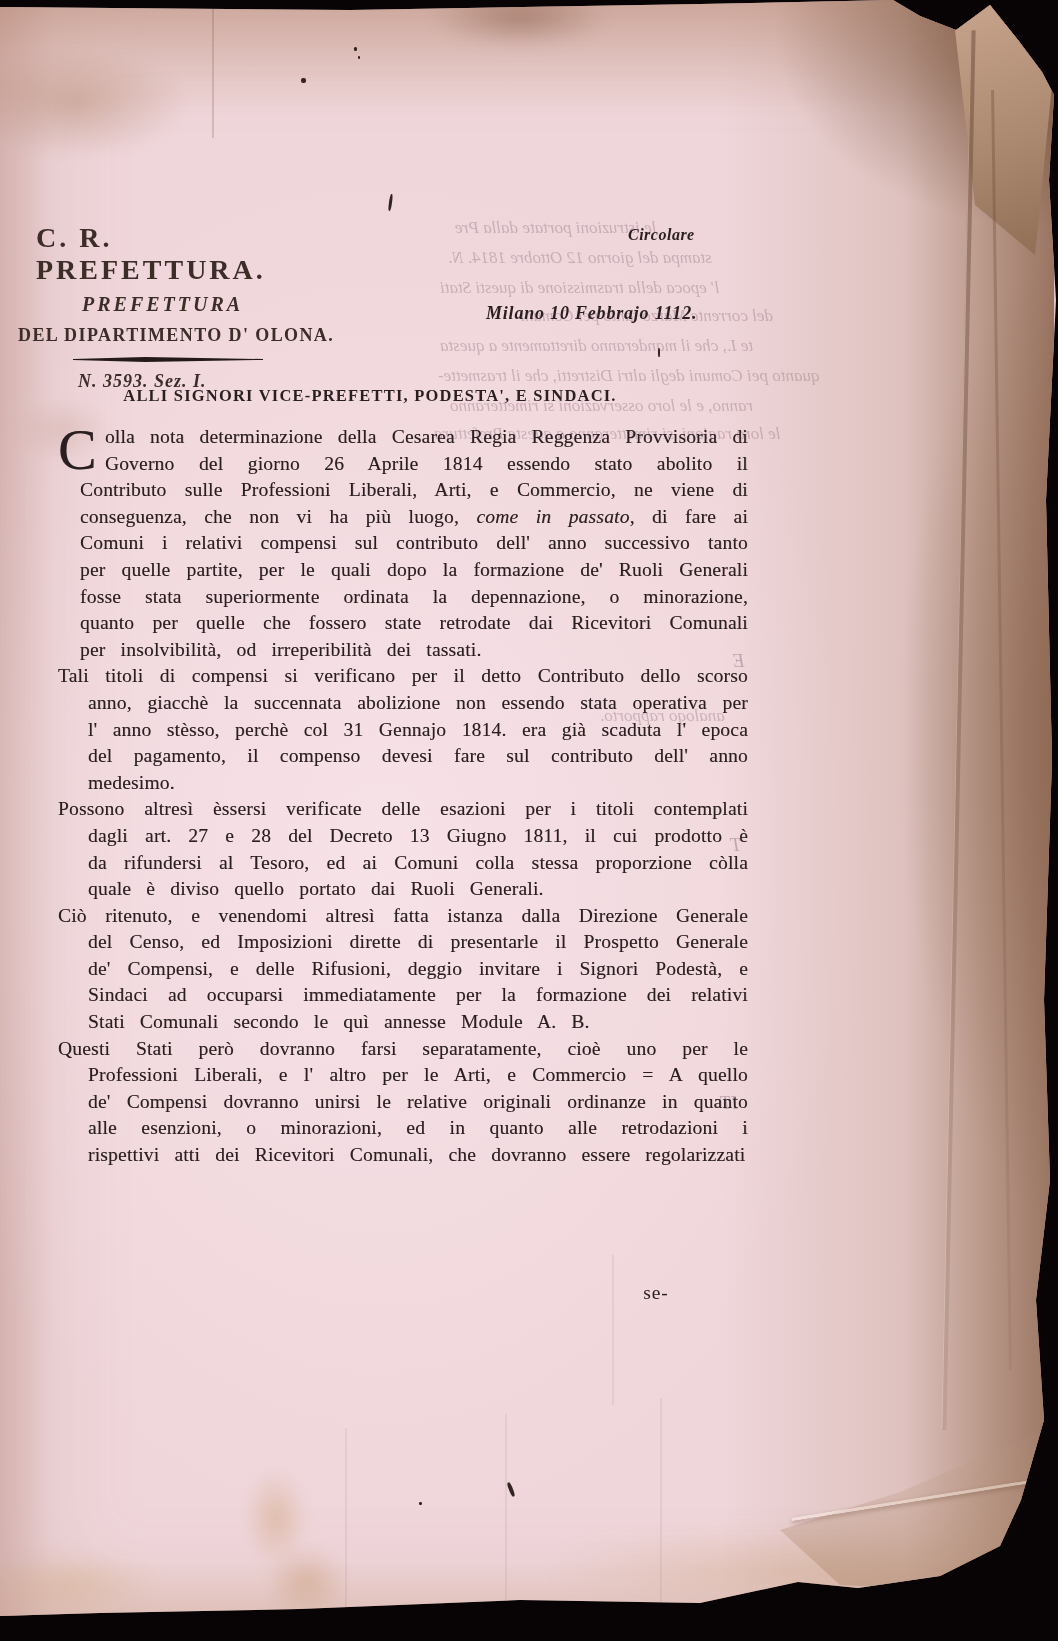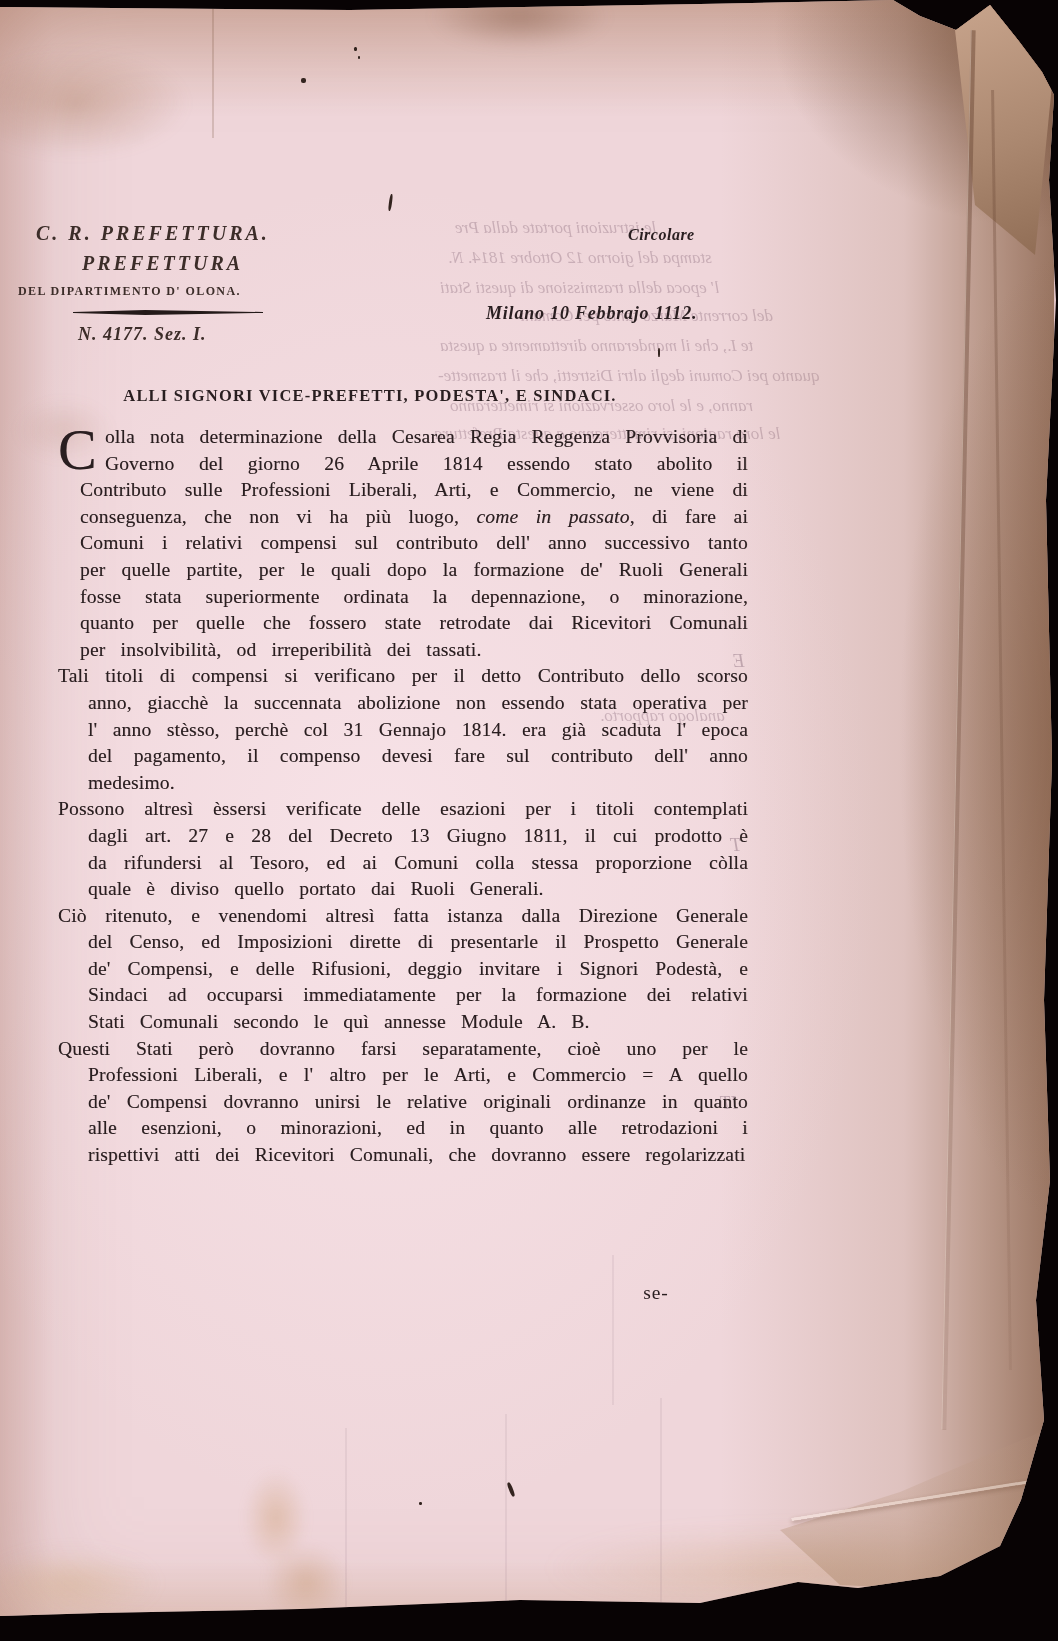--- a/index.html
+++ b/index.html
@@ -68,23 +68,23 @@
   .bleed.m{font-size:19px;color:rgba(100,70,92,0.34);}
   .bleedline{position:absolute;background:rgba(130,95,115,0.10);pointer-events:none;}
   .bl1{left:345px;top:1428px;width:2px;height:190px;}
   .bl2{left:505px;top:1414px;width:2px;height:215px;}
   .bl3{left:660px;top:1398px;width:2px;height:220px;}
   .bl4{left:612px;top:1255px;width:2px;height:150px;}
 
   
   .ink{color:#291e20;}
   .letterhead{position:absolute;left:18px;top:222px;width:330px;color:#3c2d29;}
-  .lh1{font-style:italic;font-weight:bold;font-size:20px;letter-spacing:3px;margin-left:18px;}
+  .lh1{font-weight:bold;font-size:28px;letter-spacing:3px;margin-left:18px;}
   .lh2{font-style:italic;font-weight:bold;font-size:20px;letter-spacing:3px;margin-left:64px;margin-top:7px;}
-  .lh3{font-weight:bold;font-size:12px;letter-spacing:1.4px;margin-left:0;margin-top:9px;}
+  .lh3{font-weight:bold;font-size:18px;letter-spacing:1.4px;margin-left:0;margin-top:9px;}
   .rule{margin:11px 0 0 55px;width:190px;height:5px;background:#241a19;
     clip-path:polygon(0% 42%,38% 0%,100% 40%,100% 58%,38% 100%,0% 58%);}
   .lhref{font-style:italic;font-weight:bold;font-size:18px;margin:9px 0 0 60px;letter-spacing:1px;}
   .circolare{position:absolute;left:628px;top:226px;font-style:italic;font-weight:bold;
     font-size:16px;letter-spacing:0.5px;}
   .dateline{position:absolute;left:486px;top:303px;font-style:italic;font-weight:bold;
     font-size:18px;letter-spacing:0.8px;}
   .salutation{position:absolute;left:95px;top:386px;width:550px;text-align:center;
     font-weight:bold;font-size:16.5px;letter-spacing:1.2px;}
   .bodytext{position:absolute;left:58px;top:424px;width:690px;font-size:19.5px;
@@ -128,21 +128,21 @@
       <div class="bleedline bl2"></div>
       <div class="bleedline bl3"></div>
       <div class="bleedline bl4"></div>
     </div>
 
     <div class="letterhead">
       <div class="lh1">C. R. PREFETTURA.</div>
       <div class="lh2">PREFETTURA</div>
       <div class="lh3">DEL DIPARTIMENTO D' OLONA.</div>
       <div class="rule"></div>
-      <div class="lhref">N. 4177. Sez. I.</div>
+      <div class="lhref">N. 3593. Sez. I.</div>
     </div>
 
     <div class="circolare ink">Circolare</div>
     <div class="dateline ink">Milano 10 Febbrajo 1112.</div>
     <div class="salutation ink">ALLI SIGNORI VICE-PREFETTI, PODESTA', E SINDACI.</div>
 
     <div class="bodytext ink">
       <p class="first"><span class="dropcap">C</span><span>olla nota determinazione della Cesarea Regia Reggenza Provvisoria di Governo del giorno 26 Aprile 1814 essendo stato abolito il Contributo sulle Professioni Liberali, Arti, e Commercio, ne viene di conseguenza, che non vi ha più luogo, </span><i>come in passato</i><span>, di fare ai Comuni i relativi compensi sul contributo dell' anno successivo tanto per quelle partite, per le quali dopo la formazione de' Ruoli Generali fosse stata superiormente ordinata la depennazione, o minorazione, quanto per quelle che fossero state retrodate dai Ricevitori Comunali per insolvibilità, od irreperibilità dei tassati.</span></p>
       <p>Tali titoli di compensi si verificano per il detto Contributo dello scorso anno, giacchè la succennata abolizione non essendo stata operativa per l' anno stèsso, perchè col 31 Gennajo 1814. era già scaduta l' epoca del pagamento, il compenso devesi fare sul contributo dell' anno medesimo.</p>
       <p>Possono altresì èssersi verificate delle esazioni per i titoli contemplati dagli art. 27 e 28 del Decreto 13 Giugno 1811, il cui prodotto è da rifundersi al Tesoro, ed ai Comuni colla stessa proporzione còlla quale è diviso quello portato dai Ruoli Generali.</p>

